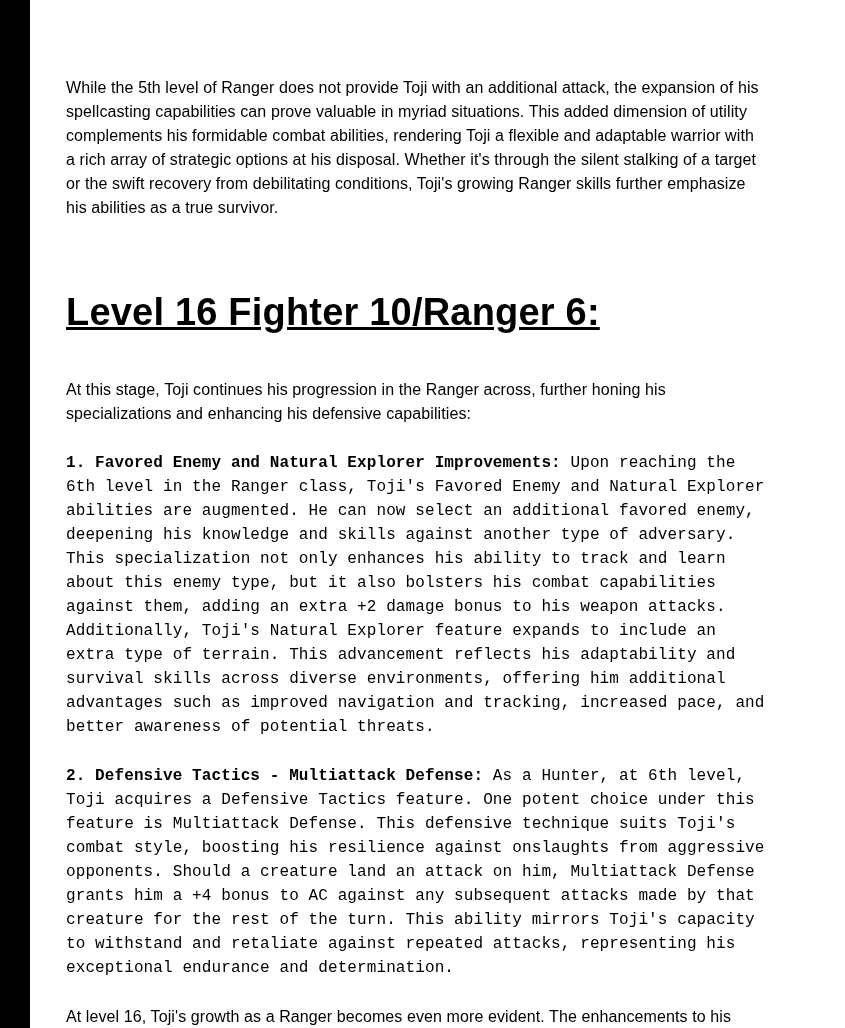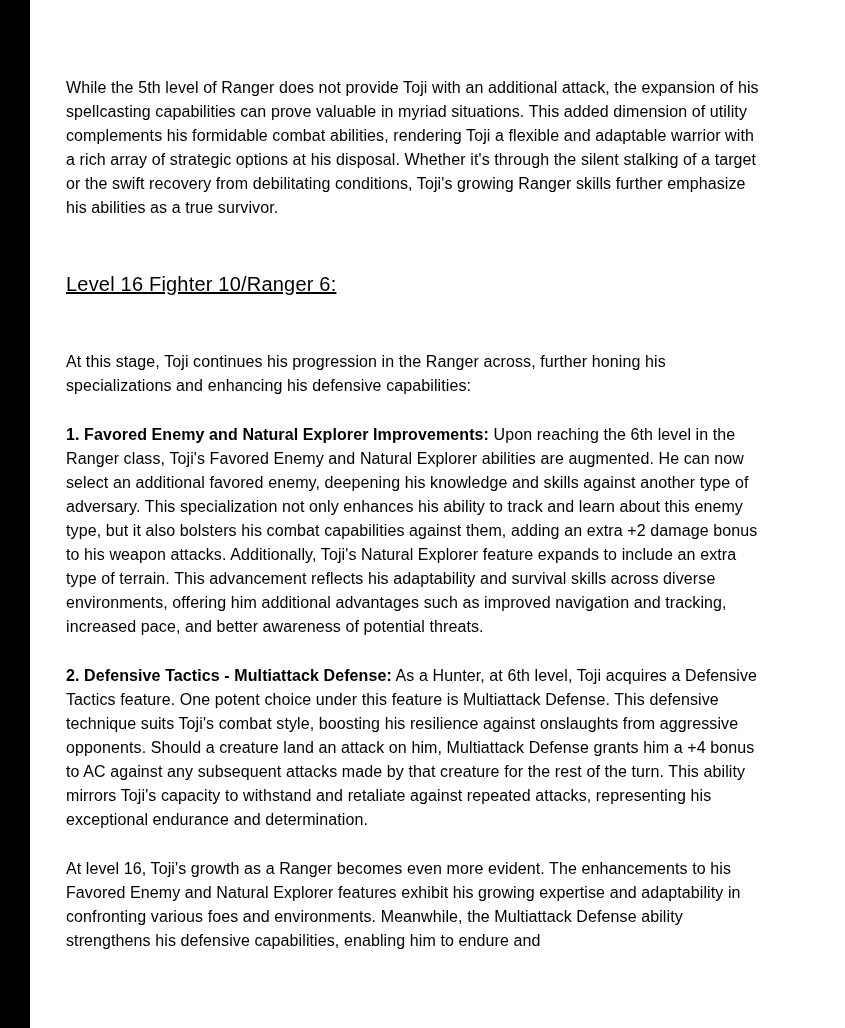--- a/index.html
+++ b/index.html
@@ -32,29 +32,30 @@
   .page p {
     font-size: 16px;
     line-height: 24px;
     margin: 0 0 25px 0;
     letter-spacing: 0.1px;
   }
   .page p strong {
     font-weight: bold;
   }
   h1.section-heading {
-    font-size: 20px;
+    font-size: 38px;
     line-height: 36px;
-    font-weight: normal;
+    font-weight: bold;
     text-decoration: underline;
-    margin: 46px 0 48px 0;
+    margin: 74px 0 48px 0;
     letter-spacing: 0.2px;
   }
   .numbered {
     margin-top: 25px;
+    font-family: Liberation Mono, monospace;
   }
 </style>
 </head>
 <body>
 
 <div class="left-bar"></div>
 
 <main class="page">
 
   <p>While the 5th level of Ranger does not provide Toji with an additional attack, the expansion of his spellcasting capabilities can prove valuable in myriad situations. This added dimension of utility complements his formidable combat abilities, rendering Toji a flexible and adaptable warrior with a rich array of strategic options at his disposal. Whether it's through the silent stalking of a target or the swift recovery from debilitating conditions, Toji's growing Ranger skills further emphasize his abilities as a true survivor.</p>

